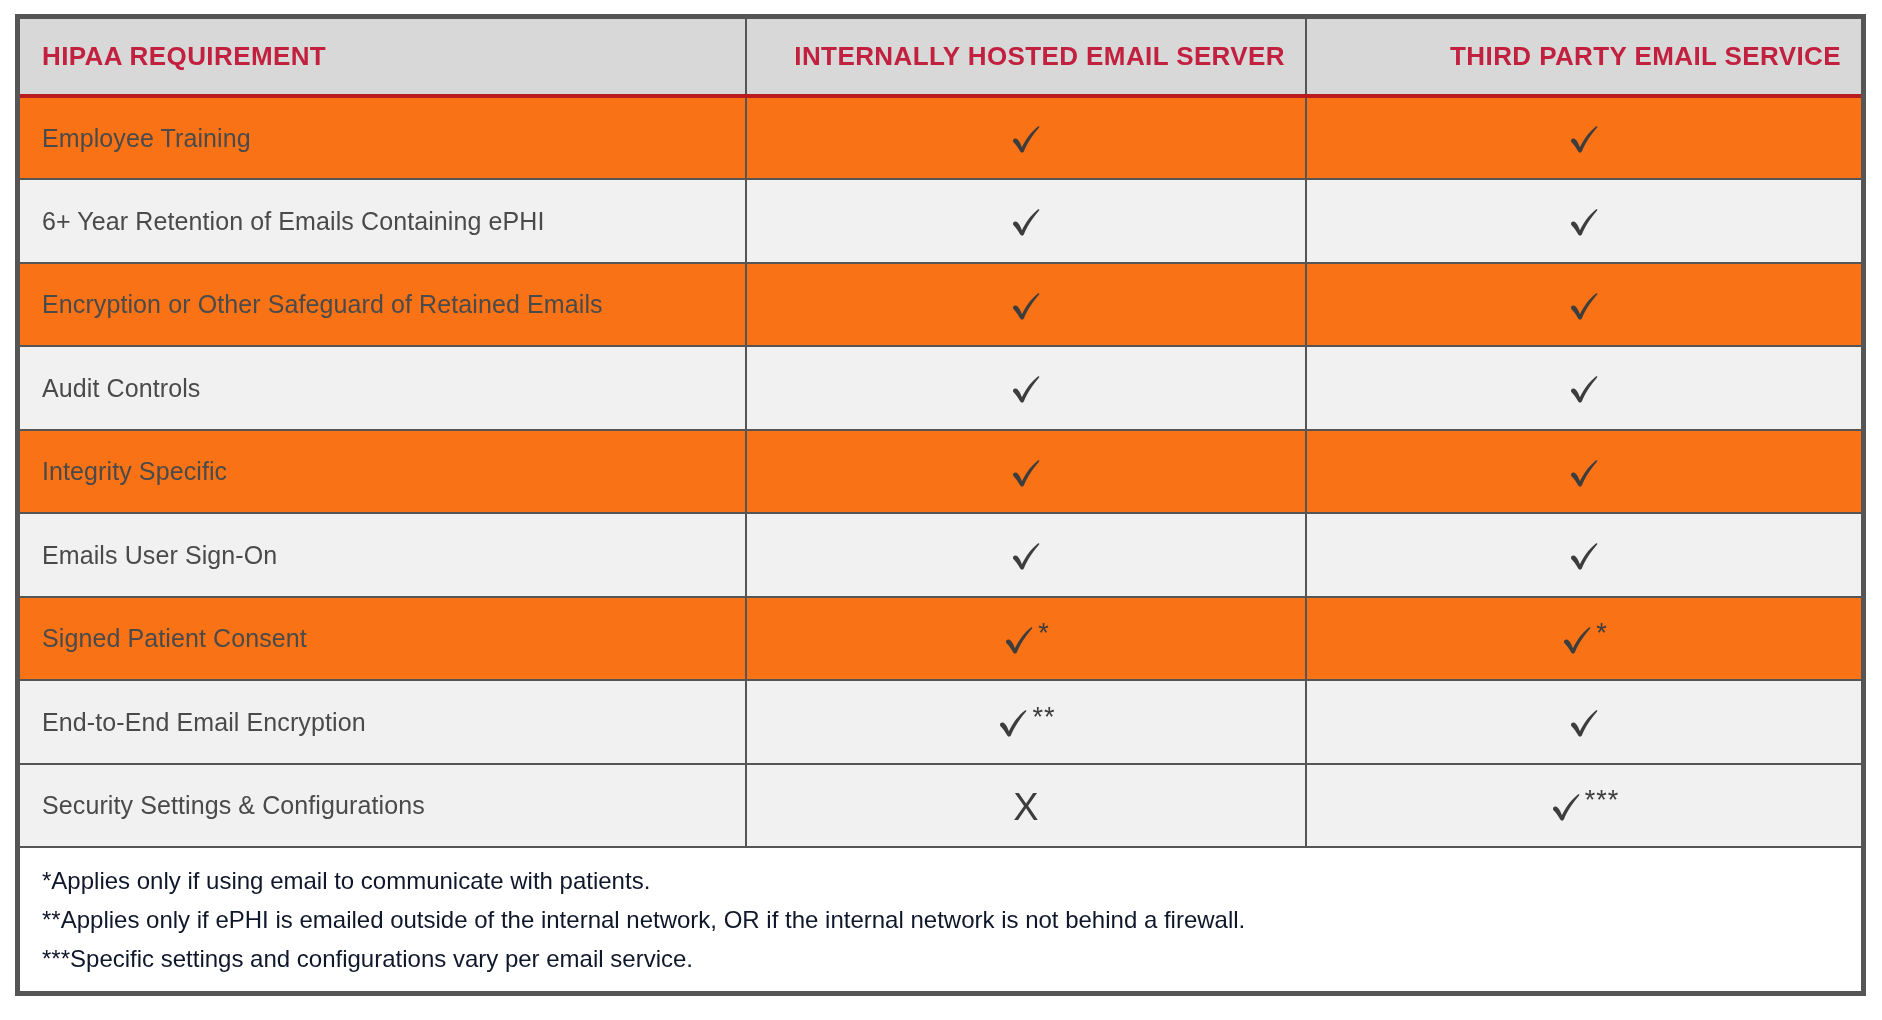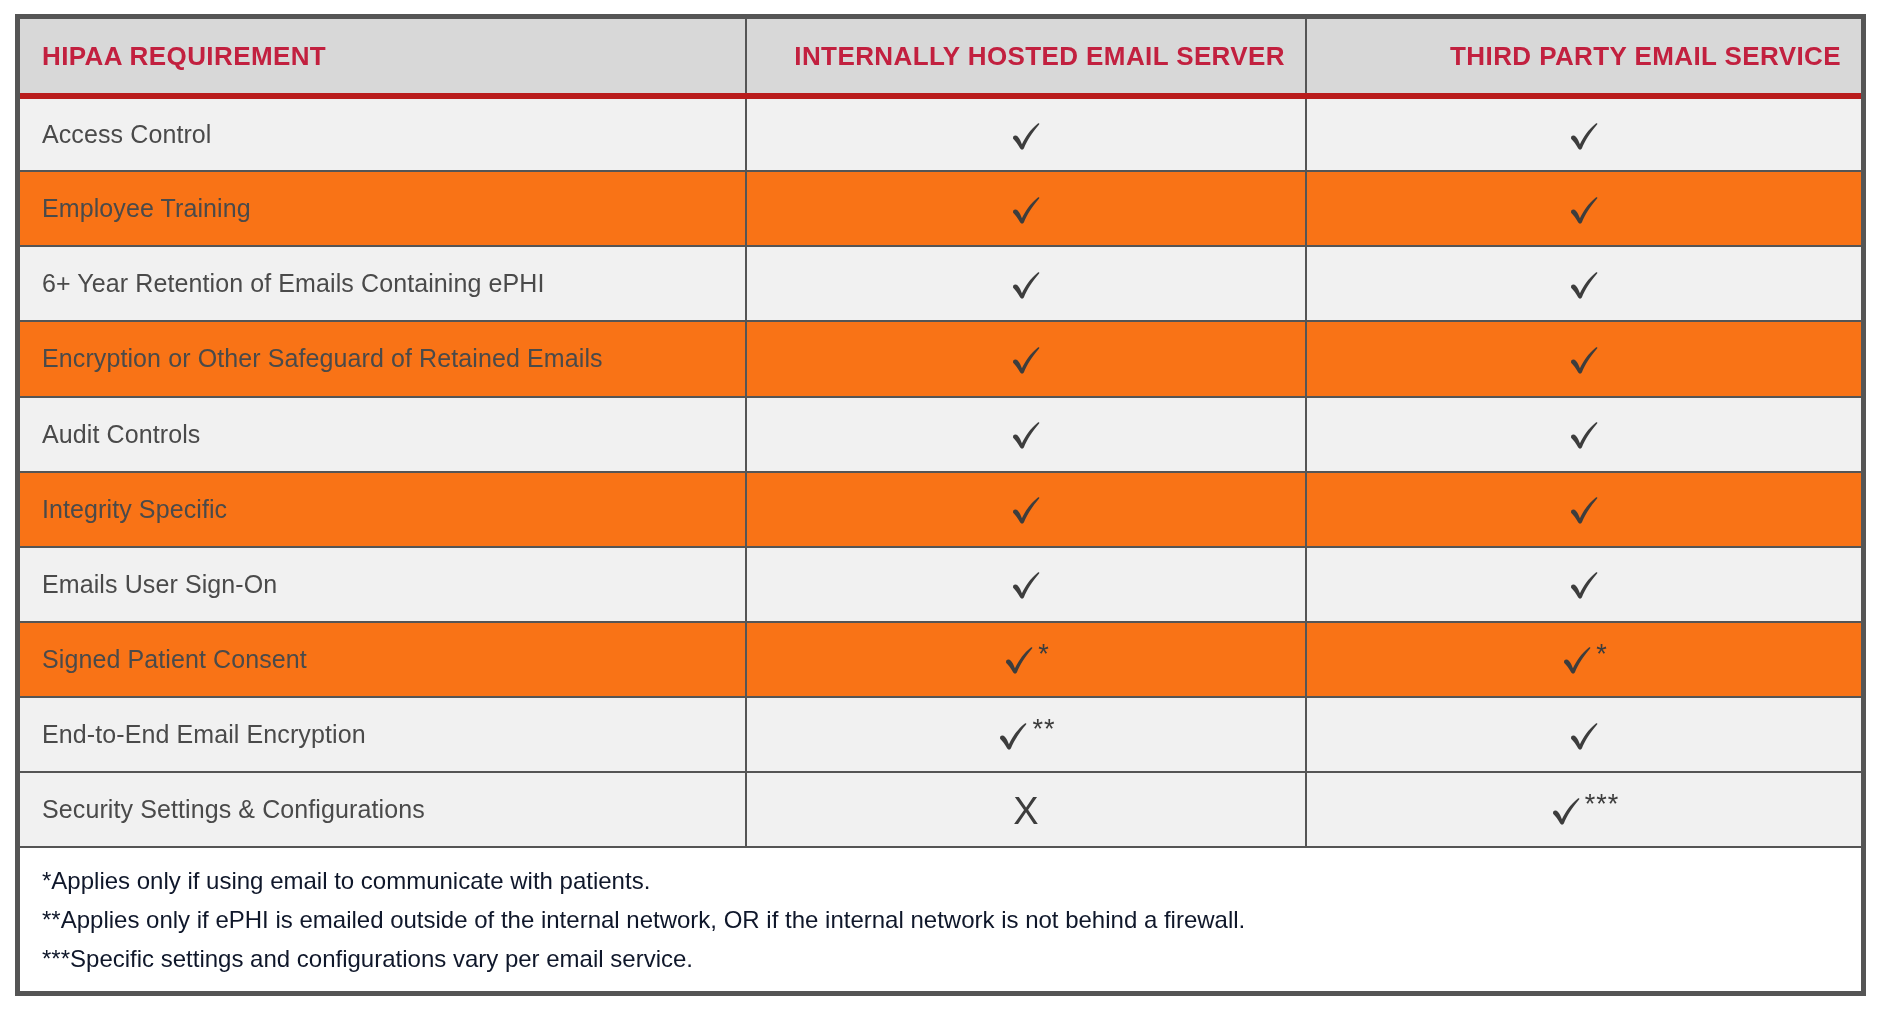--- a/index.html
+++ b/index.html
@@ -41,21 +41,21 @@
   thead th {
     background: #d8d8d8;
     color: #c2203f;
     font-size: 26px;
     font-weight: bold;
     letter-spacing: 0.4px;
     text-transform: uppercase;
     font-family: "Liberation Sans Narrow", "Liberation Sans", sans-serif;
     font-stretch: condensed;
     padding: 0 20px;
-    border-bottom: 6px solid #b91c1c;
+    border-bottom: 4px solid #b91c1c;
     vertical-align: middle;
   }
   thead th.h-req   { text-align: left; padding-left: 22px; }
   thead th.h-col   { text-align: right; border-left: 2px solid #555555; }
 
   
   tbody tr { height: 52px; }
   tbody tr.odd  td { background: #f1f1f1; }
   tbody tr.even td { background: #f97316; }
 
@@ -147,37 +147,20 @@
 
     <thead>
       <tr>
         <th class="h-req">HIPAA Requirement</th>
         <th class="h-col">Internally Hosted Email Server</th>
         <th class="h-col">Third Party Email Service</th>
       </tr>
     </thead>
 
     <tbody id="table-body">
-        <tr class="odd">
-          <td class="req">Access Control</td>
-          <td class="mark"><span class="mark-wrap">
-              <span class="tick">
-                <svg viewBox="0 0 100 100">
-                  <path d="M12,52 C16,48 21,47 26,52 C31,57 35,66 38,74 C47,55 62,31 85,13 C88,11 91,13 88,17 C68,40 52,66 44,86 C42,91 36,92 33,87 C27,76 19,64 12,58 Z" fill="#3d3d3d"></path>
-                </svg>
-              </span>
-            </span></td>
-          <td class="mark"><span class="mark-wrap">
-              <span class="tick">
-                <svg viewBox="0 0 100 100">
-                  <path d="M12,52 C16,48 21,47 26,52 C31,57 35,66 38,74 C47,55 62,31 85,13 C88,11 91,13 88,17 C68,40 52,66 44,86 C42,91 36,92 33,87 C27,76 19,64 12,58 Z" fill="#3d3d3d"></path>
-                </svg>
-              </span>
-            </span></td>
-        </tr>
         <tr class="even">
           <td class="req">Employee Training</td>
           <td class="mark"><span class="mark-wrap">
               <span class="tick">
                 <svg viewBox="0 0 100 100">
                   <path d="M12,52 C16,48 21,47 26,52 C31,57 35,66 38,74 C47,55 62,31 85,13 C88,11 91,13 88,17 C68,40 52,66 44,86 C42,91 36,92 33,87 C27,76 19,64 12,58 Z" fill="#3d3d3d"></path>
                 </svg>
               </span>
             </span></td>
           <td class="mark"><span class="mark-wrap">

